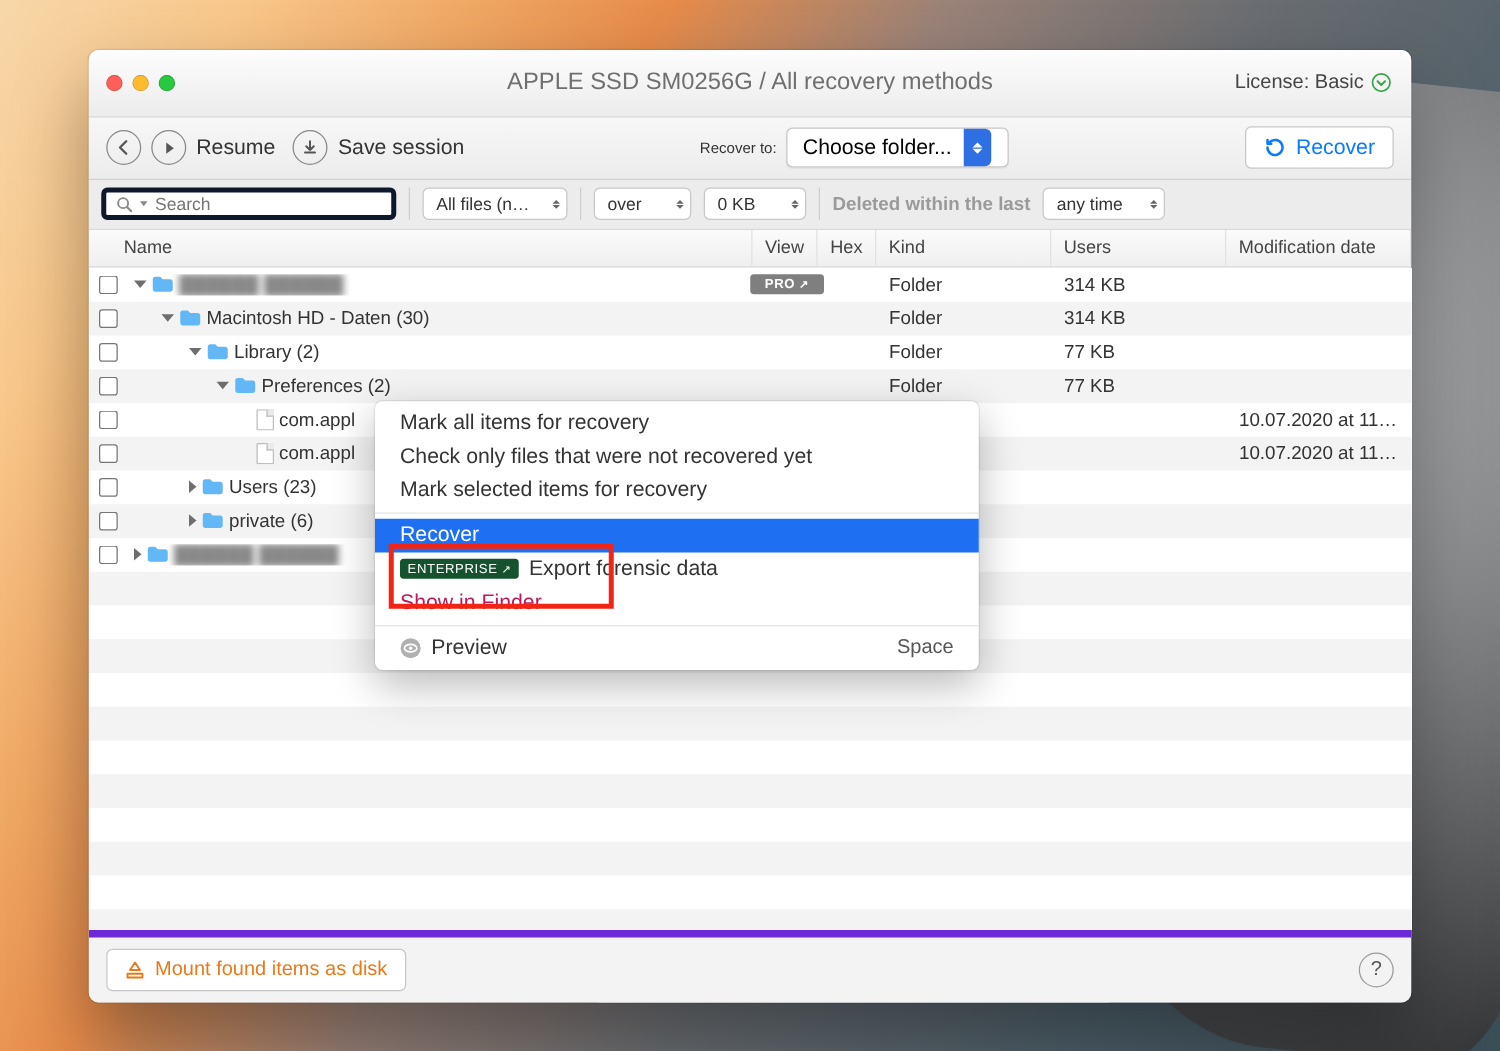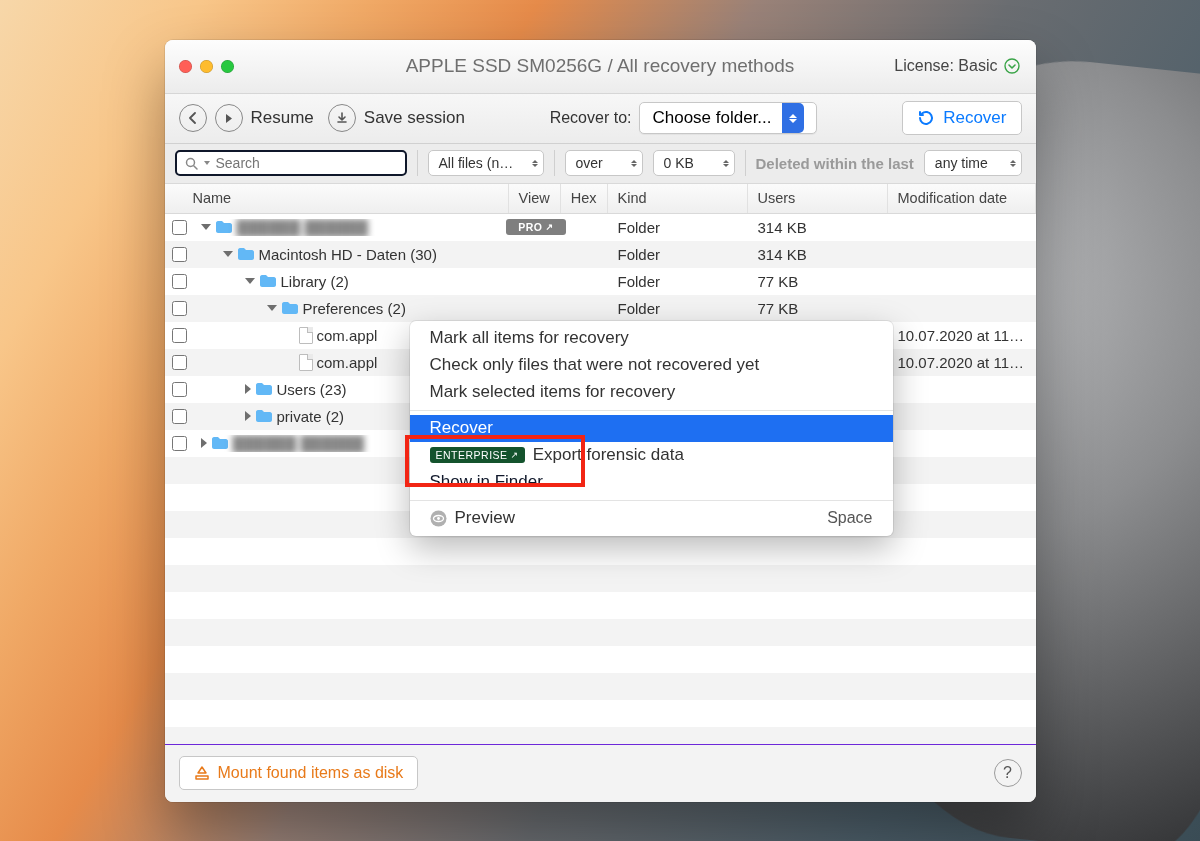--- a/index.html
+++ b/index.html
@@ -11,21 +11,21 @@
   }
   
   .rock {
     position:absolute; right:-80px; top:60px; width:460px; height:780px;
     background: radial-gradient(circle at 30% 30%, #bcbdbf, #8c8d8f 40%, #5c5d5f 70%, #2c2d2f);
     border-radius: 50% 20% 20% 50% / 40% 60% 40% 60%;
     filter: blur(0.4px);
     transform: rotate(6deg);
   }
   .window {
-    width: 871px; height: 762px;
+    width: 1058px; height: 762px;
     background: #f6f6f6;
     border-radius: 8px;
     box-shadow: 0 30px 60px rgba(0,0,0,.35), 0 0 0 1px rgba(0,0,0,.08);
     display:flex; flex-direction:column;
     overflow:hidden;
     position:relative;
     justify-content:flex-end;
   }
   
   .titlebar {
@@ -50,21 +50,21 @@
     background: linear-gradient(#f7f7f7,#ececec);
     border-bottom:1px solid #d0d0d0;
   }
   .circbtn{
     width:28px;height:28px;border-radius:50%;
     border:1.5px solid #888; display:flex;align-items:center;justify-content:center;
     background:transparent; color:#555;
   }
   .tlabel{font-size:17px;color:#333;}
   .spacer{flex:1}
-  .recoverto{font-size:16px;color:#333}
+  .recoverto{font-size:12px;color:#333}
   .macselect{
     height:32px; border:1px solid #c7c7c7; border-radius:5px; background:#fff;
     display:flex; align-items:center; font-size:17px; padding-left:12px;
     box-shadow: 0 1px 1px rgba(0,0,0,.05);
     position:relative;
   }
   .macselect .arrows{
     width:22px; height:100%;
     background:#2f6fe4;
     border-radius:0 5px 5px 0;
@@ -79,21 +79,21 @@
     background:#fff; display:flex; align-items:center; gap:8px;
     color:#0a7aff; font-size:17px; font-weight:500;
   }
   .recoverbtn svg{width:18px;height:18px}
   
   .filterbar{
     height:40px; display:flex; align-items:center; gap:10px; padding:0 10px;
     background:#ececec; border-bottom:1px solid #d9d9d9;
   }
   .filterbar .search{
-    flex: 0 0 180px; height:26px; border:2px solid #0f172a; border-radius:5px;
+    flex: 0 0 180px; height:26px; border:4px solid #0f172a; border-radius:5px;
     background:#fff; display:flex; align-items:center; padding:0 8px; gap:6px;
   }
   .filterbar .search input{border:none;outline:none;font-size:14px;flex:1;background:transparent}
   .vsep{width:1px;height:26px;background:#cfcfcf}
   .pill{
     height:26px; border:1px solid #c7c7c7; border-radius:5px; background:#fff;
     padding:0 20px 0 10px; display:flex; align-items:center; font-size:14px; color:#333;gap:4px;
     position:relative;
   }
   .pill .ud{position:absolute;right:5px;display:flex;flex-direction:column;gap:1px}
@@ -140,48 +140,48 @@
   .probadge::after{content:"↗";font-size:9px}
   .entbadge{
     background:#14532d;color:#fff;font-size:10.5px;font-weight:400;
     padding:2px 6px;border-radius:3px;letter-spacing:.5px;display:inline-flex;align-items:center;gap:3px
   }
   .entbadge::after{content:"↗";font-size:9px}
 
   
   .ctxmenu{
     position:absolute;
-    left:245px; top:281px;
+    left:229px; top:281px;
     width:483px;
     background:#fff;
     border-radius:6px;
     box-shadow: 0 12px 34px rgba(0,0,0,.28), 0 0 0 1px rgba(0,0,0,.08);
     padding:4px 0;
     z-index:30;
   }
   .ctxmenu .mi{
     height:27px; display:flex; align-items:center; padding:0 20px;
     font-size:17px; color:#333; gap:8px; position:relative;
   }
   .ctxmenu .mi .right{margin-left:auto;color:#555;font-size:16px}
   .ctxmenu .mi.selected{background:#1e6ff2;color:#fff}
-  .ctxmenu .mi.disabled{color:#0f172a}
+  .ctxmenu .mi.disabled{color:#be185d}
   .ctxmenu .sep{height:1px;background:#e3e3e3;margin:4px 0}
   .circicon{width:17px;height:17px;flex:0 0 17px}
 
   .redbox{
     position:absolute;
     border:4px solid #f22514;
     pointer-events:none;
     z-index:31;
   }
 
   
   .statusbar{
-    height:58px;border-top:1px solid #6d28d9;background:#f3f3f3;
+    height:58px;border-top:6px solid #6d28d9;background:#f3f3f3;
     display:flex;align-items:center;padding:0 14px;gap:12px;
   }
   .mountbtn{
     height:34px;border:1px solid #c7c7c7;border-radius:5px;background:#fff;
     padding:0 14px;display:flex;align-items:center;gap:8px;color:#e87a1a;font-size:16px;
   }
   .helpbtn{
     width:28px;height:28px;border-radius:50%;border:1.5px solid #9b9b9b;
     display:flex;align-items:center;justify-content:center;font-size:16px;color:#555;margin-left:8px;
   }
@@ -433,21 +433,21 @@
         <div class="cb">
           <input type="checkbox" style="">
         </div>
         <div class="name" style="padding-left:50px">
           <span class="disclosure right"></span>
           <span class="foldericon">
             <svg viewBox="0 0 18 14">
               <path d="M1 3c0-1 .8-2 2-2h4l2 2h6c1 0 2 1 2 2v6c0 1-1 2-2 2H3c-1 0-2-1-2-2z" fill="#62b8f6"></path>
             </svg>
           </span>
-          <span>private (2)</span>
+          <span>private (6)</span>
         </div>
         <div class="view"></div>
         <div class="hex"></div>
         <div class="kind"></div>
         <div class="size"></div>
         <div class="mod"></div>
       </div>
       <div class="row">
         <div class="cb">
           <input type="checkbox" style="">

